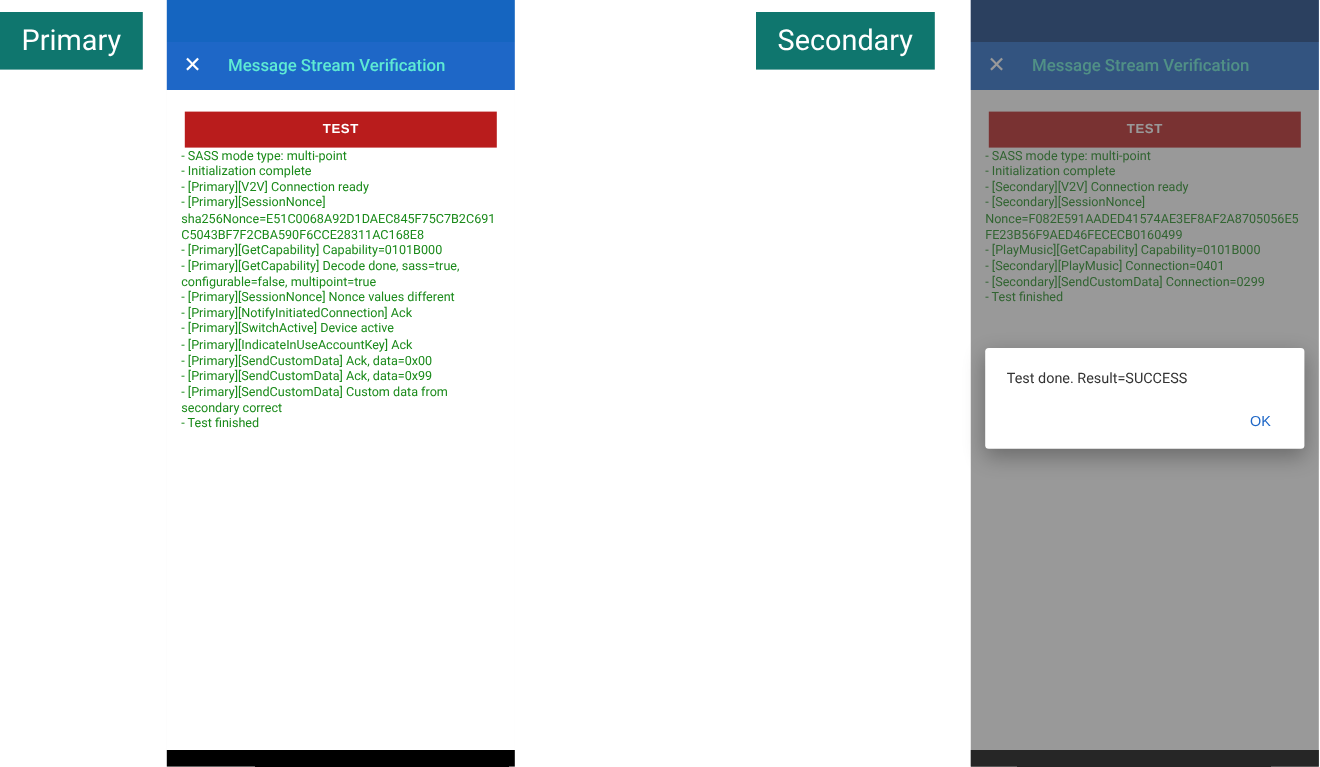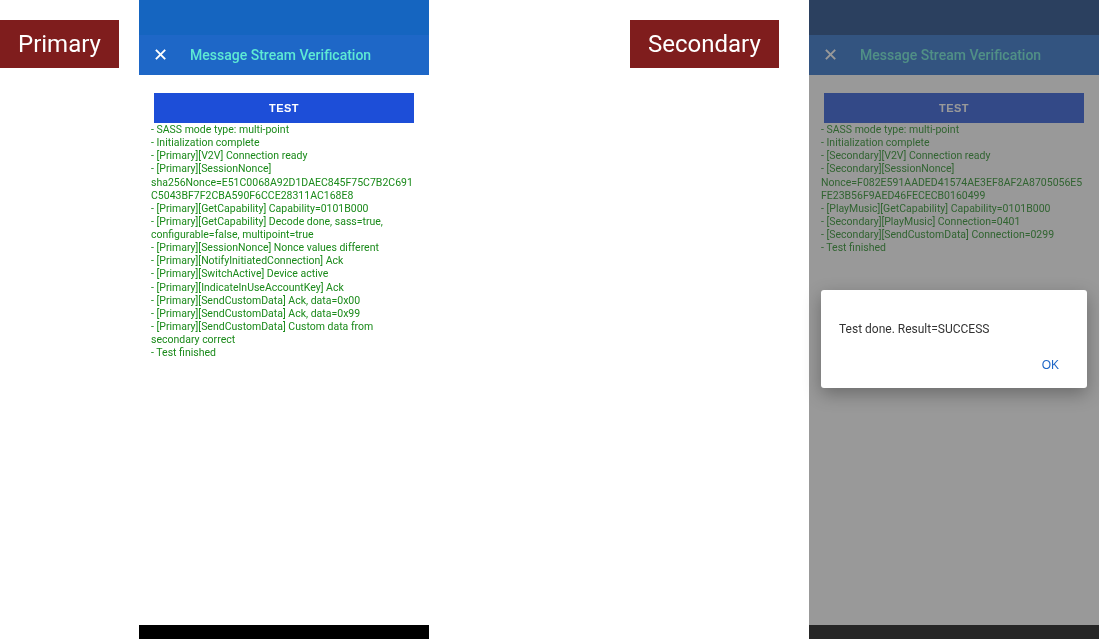--- a/index.html
+++ b/index.html
@@ -10,22 +10,22 @@
     body {
       font-family: Roboto, "Helvetica Neue", Arial, sans-serif;
       background: #ffffff;
       width: 1100px;
       height: 639px;
       position: relative;
       overflow: hidden;
     }
     .device-label {
       position: absolute;
-      top: 20px;
-      background: #7f1d1d;
+      top: 10px;
+      background: #0f766e;
       color: #ffffff;
       font-size: 24px;
       font-weight: 400;
       padding: 10px 18px;
       z-index: 10;
     }
     .device-label.primary-label {
       left: 0;
     }
     .device-label.secondary-label {
@@ -81,21 +81,21 @@
       flex: 1;
       background: #ffffff;
       padding: 18px 10px 10px 10px;
       overflow: hidden;
       position: relative;
     }
     .test-button {
       width: 260px;
       margin: 0 auto;
       display: block;
-      background: #1d4ed8;
+      background: #b91c1c;
       color: #ffffff;
       border: none;
       padding: 9px 0;
       font-size: 11px;
       font-weight: 600;
       letter-spacing: 0.5px;
       cursor: pointer;
       border-radius: 0;
     }
     .log-area {
@@ -127,21 +127,21 @@
       background: #ffffff;
     }
     .dialog {
       position: absolute;
       z-index: 6;
       left: 12px;
       right: 12px;
       top: 290px;
       background: #ffffff;
       border-radius: 3px;
-      padding: 32px 18px 10px 18px;
+      padding: 18px 18px 10px 18px;
       box-shadow: 0 6px 18px rgba(0,0,0,0.3);
     }
     .dialog-message {
       font-size: 12px;
       color: #333333;
       margin-bottom: 16px;
     }
     .dialog-actions {
       text-align: right;
     }

